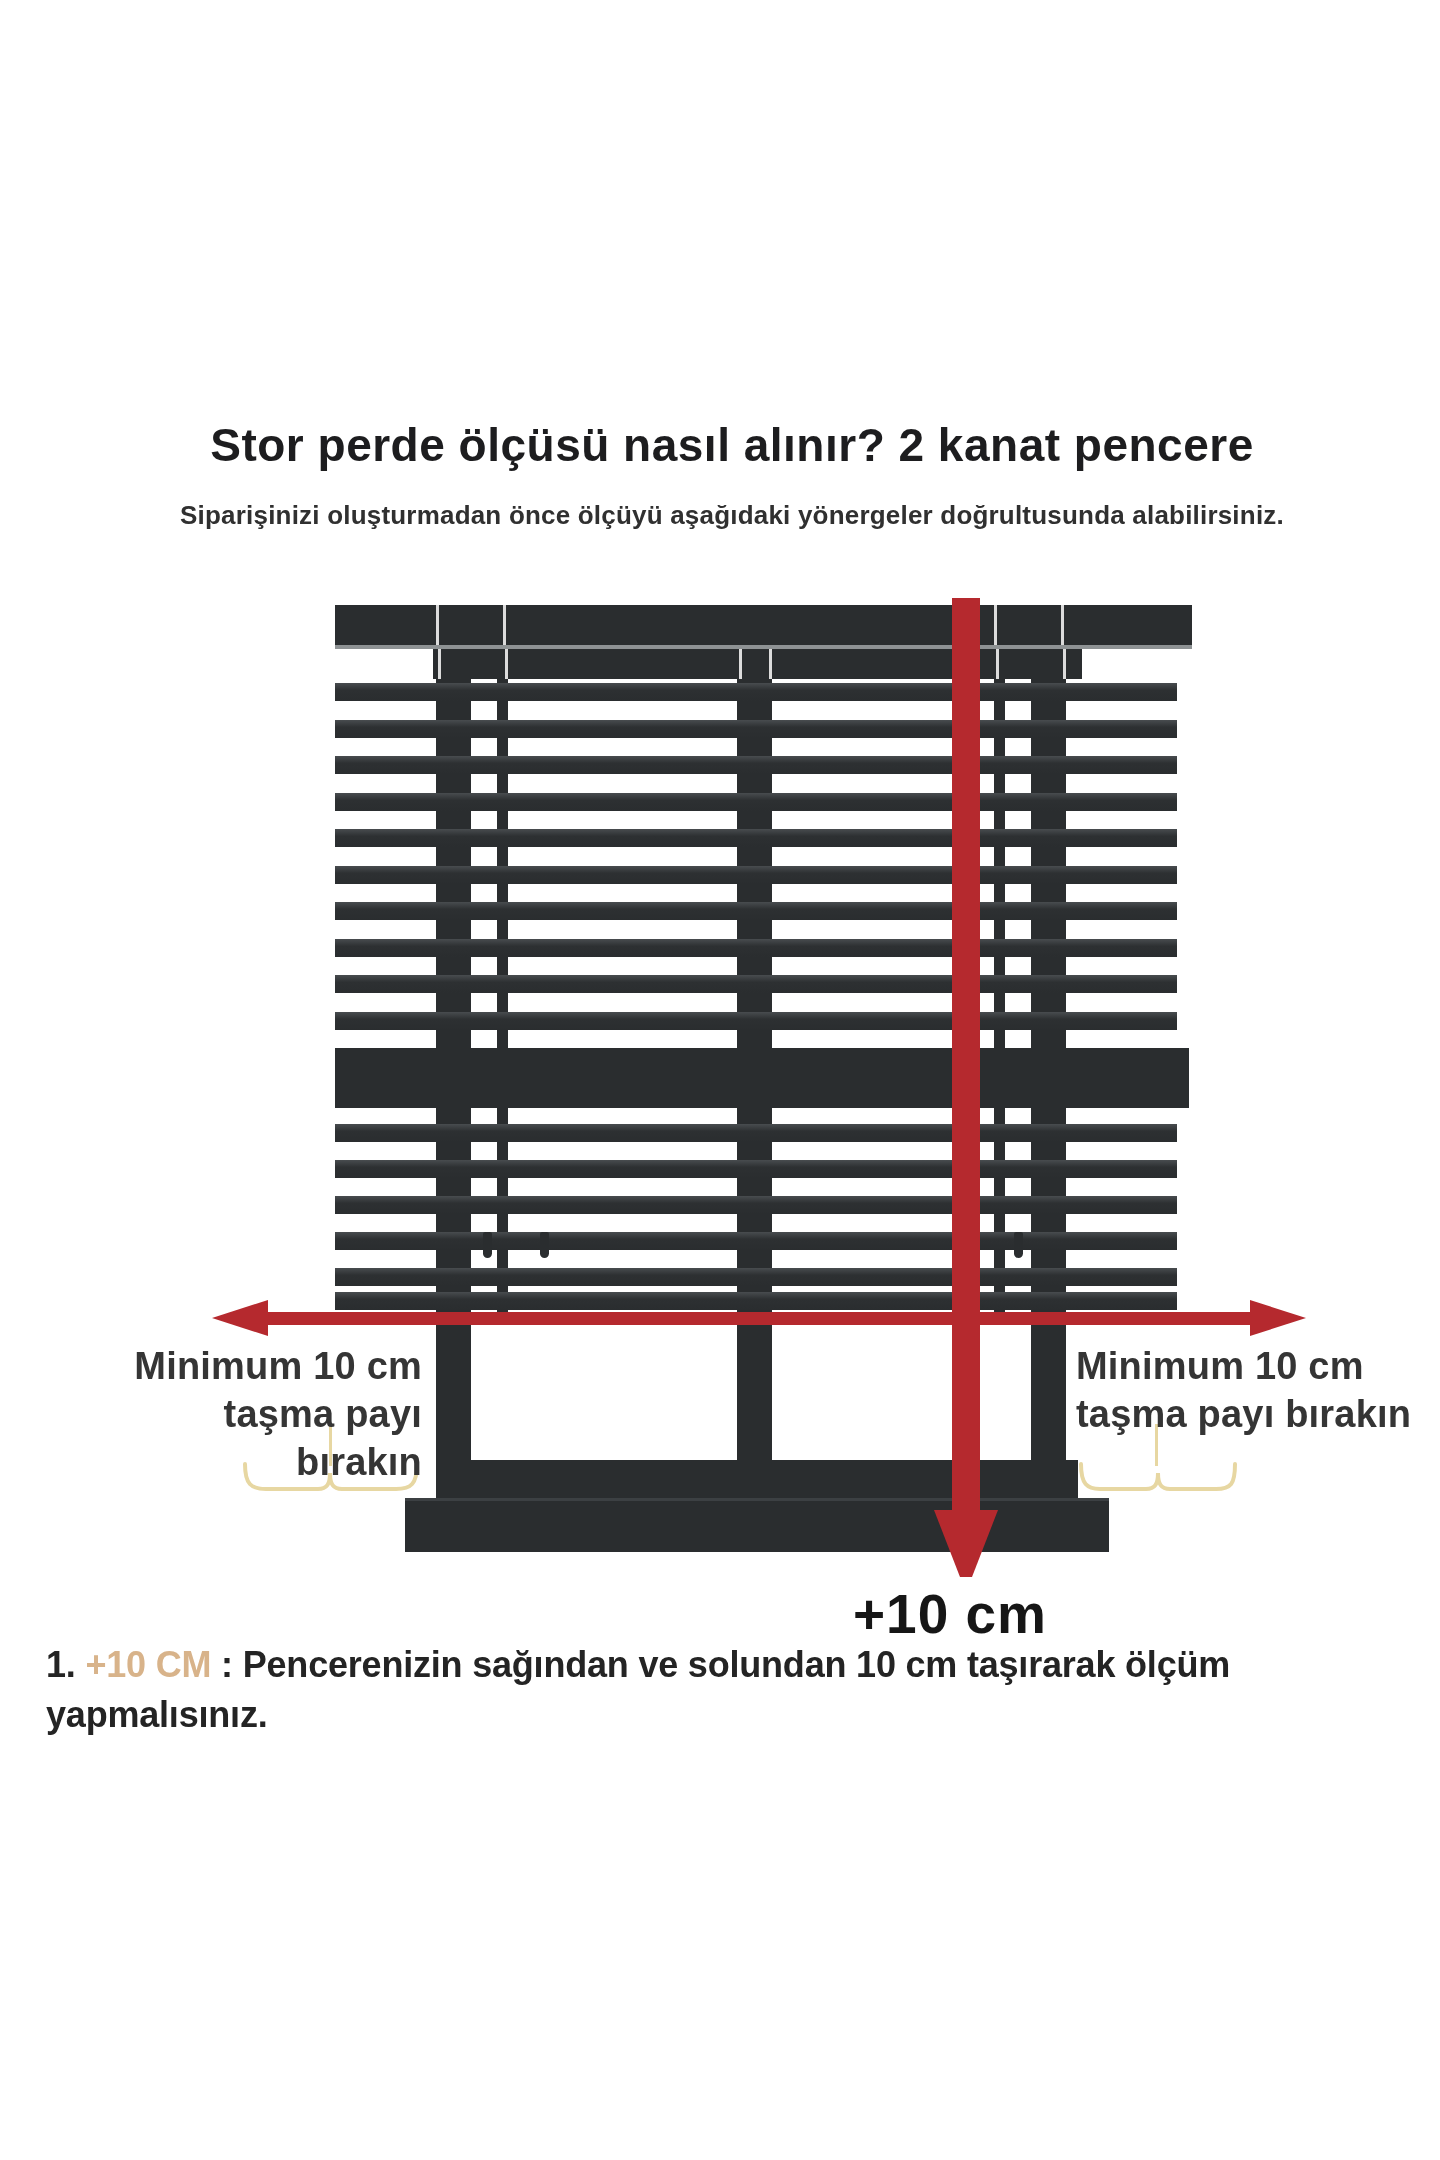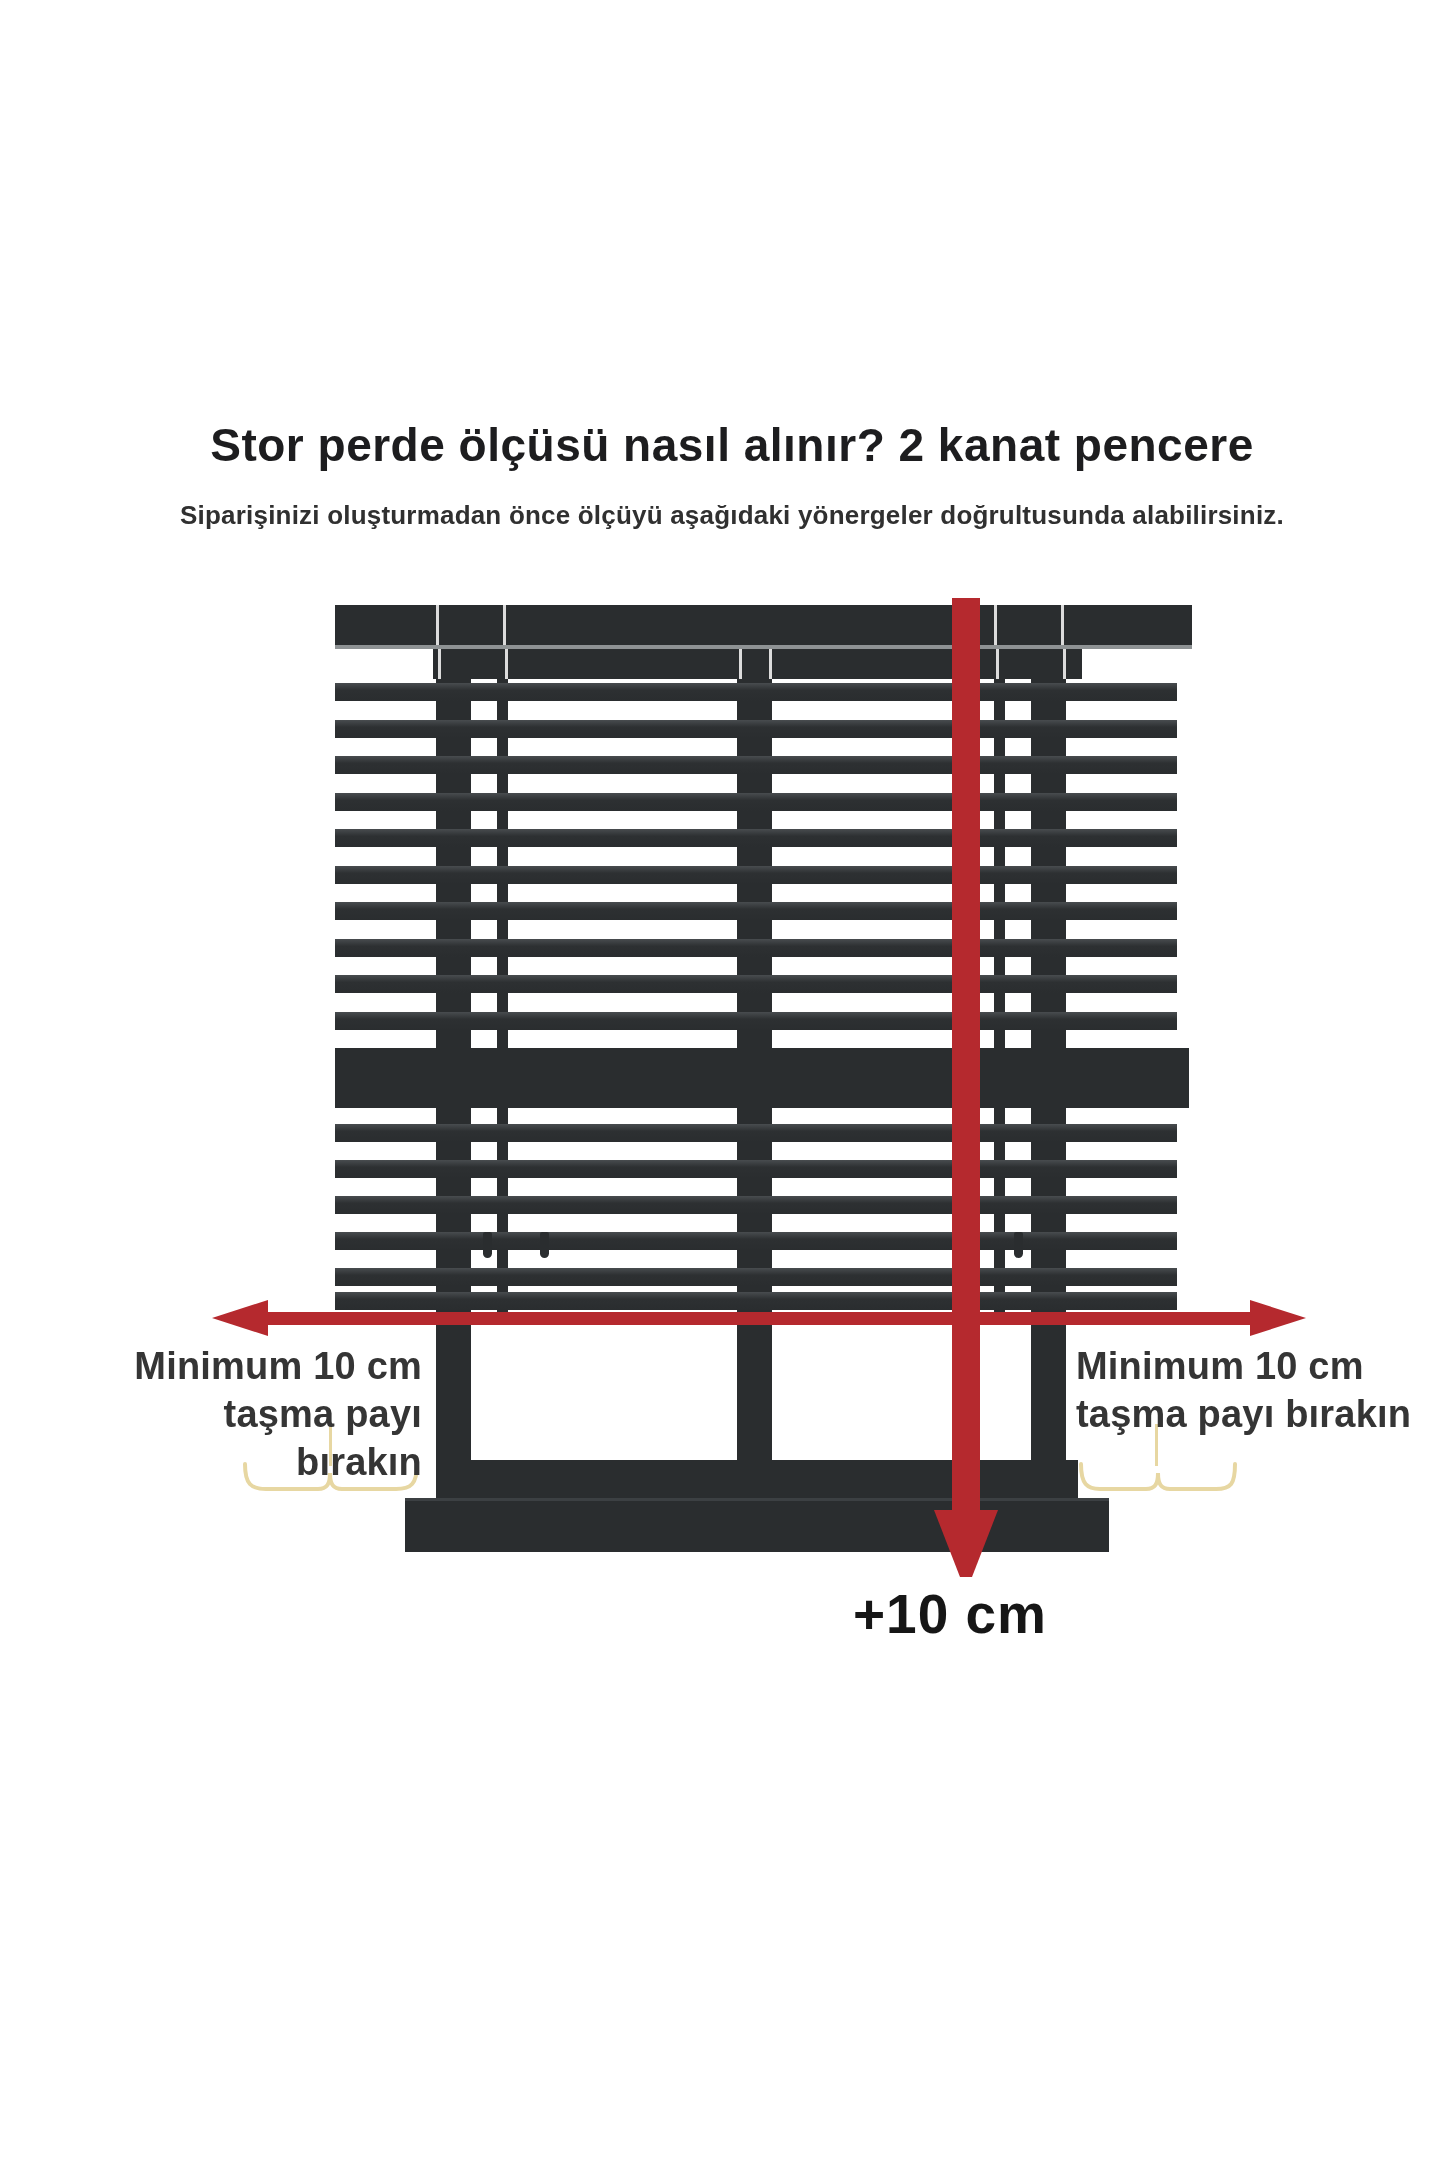--- a/index.html
+++ b/index.html
@@ -155,13 +155,16 @@
     <div>taşma payı bırakın</div>
   </div>
   <div class="measure-label" id="label-right">
     <div>Minimum 10 cm</div>
     <div>taşma payı bırakın</div>
   </div>
   <div id="label-plus10">+10 cm</div>
 </div>
 
 <div id="notes">
+  <div class="note-line">
+    <span>1.</span><span class="note-highlight"> +10 CM</span><span> : </span><span>Pencerenizin sağından ve solundan 10 cm taşırarak ölçüm yapmalısınız.</span>
+  </div>
 </div>
 
 </body></html>

